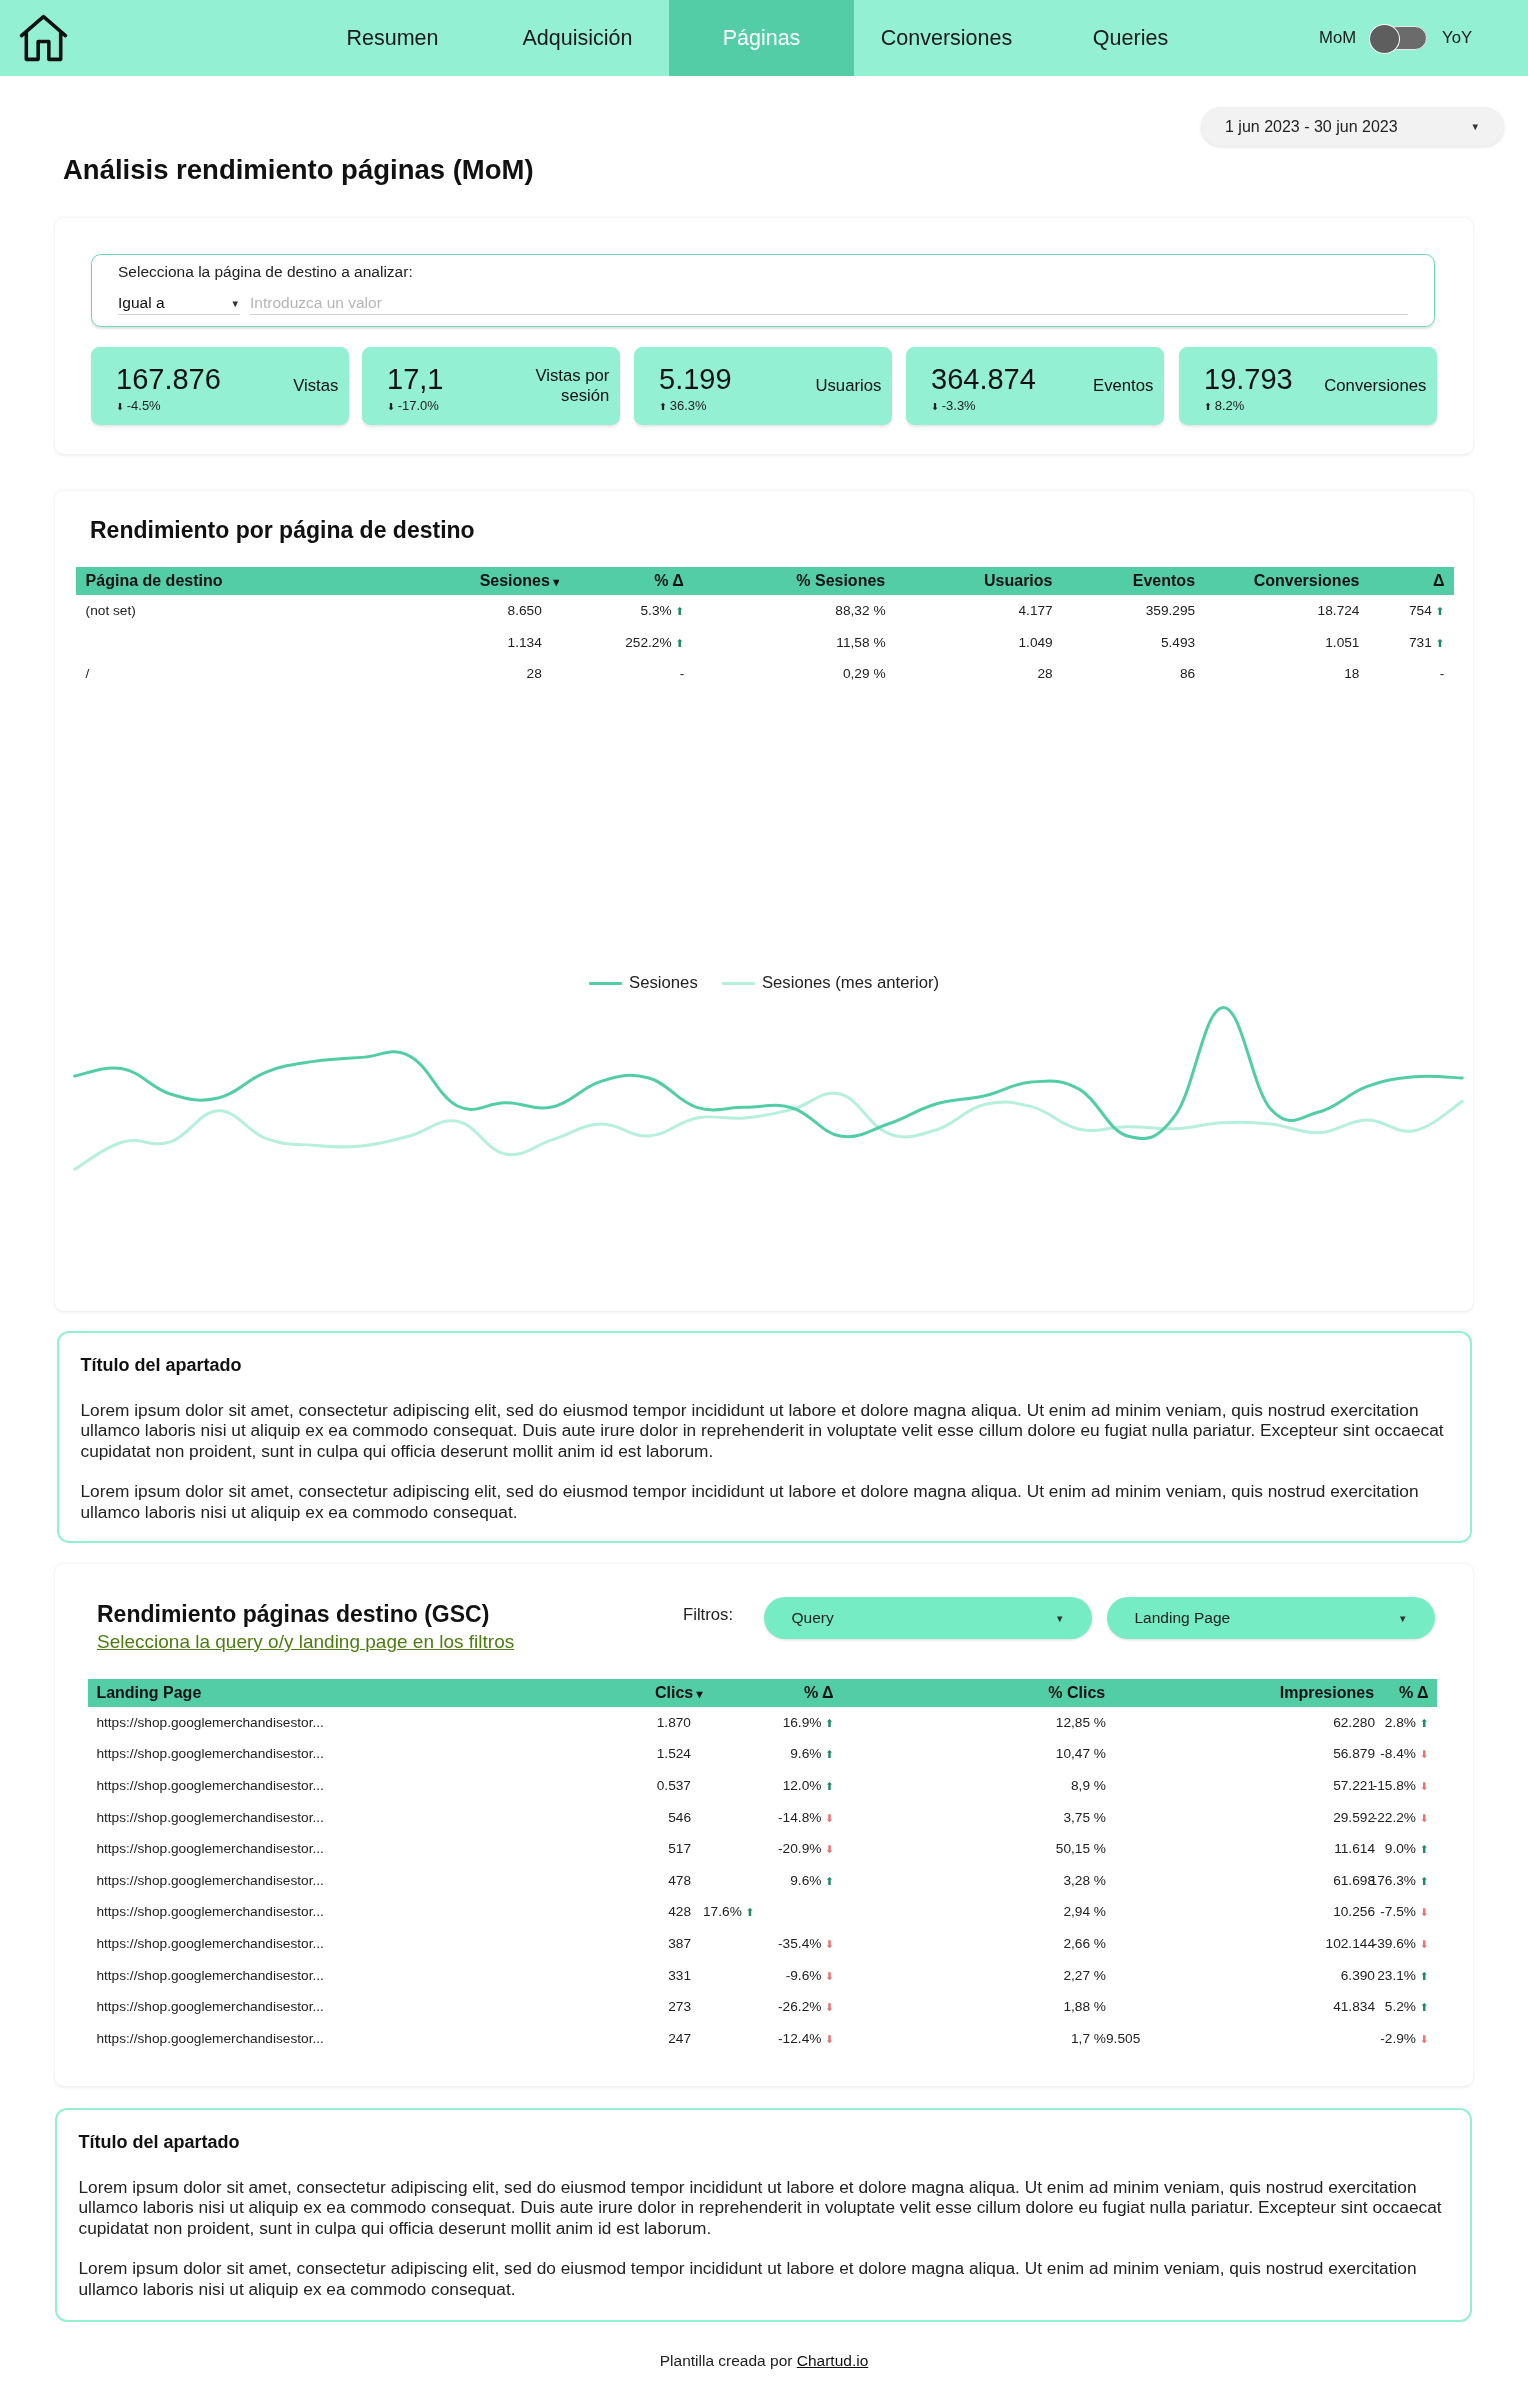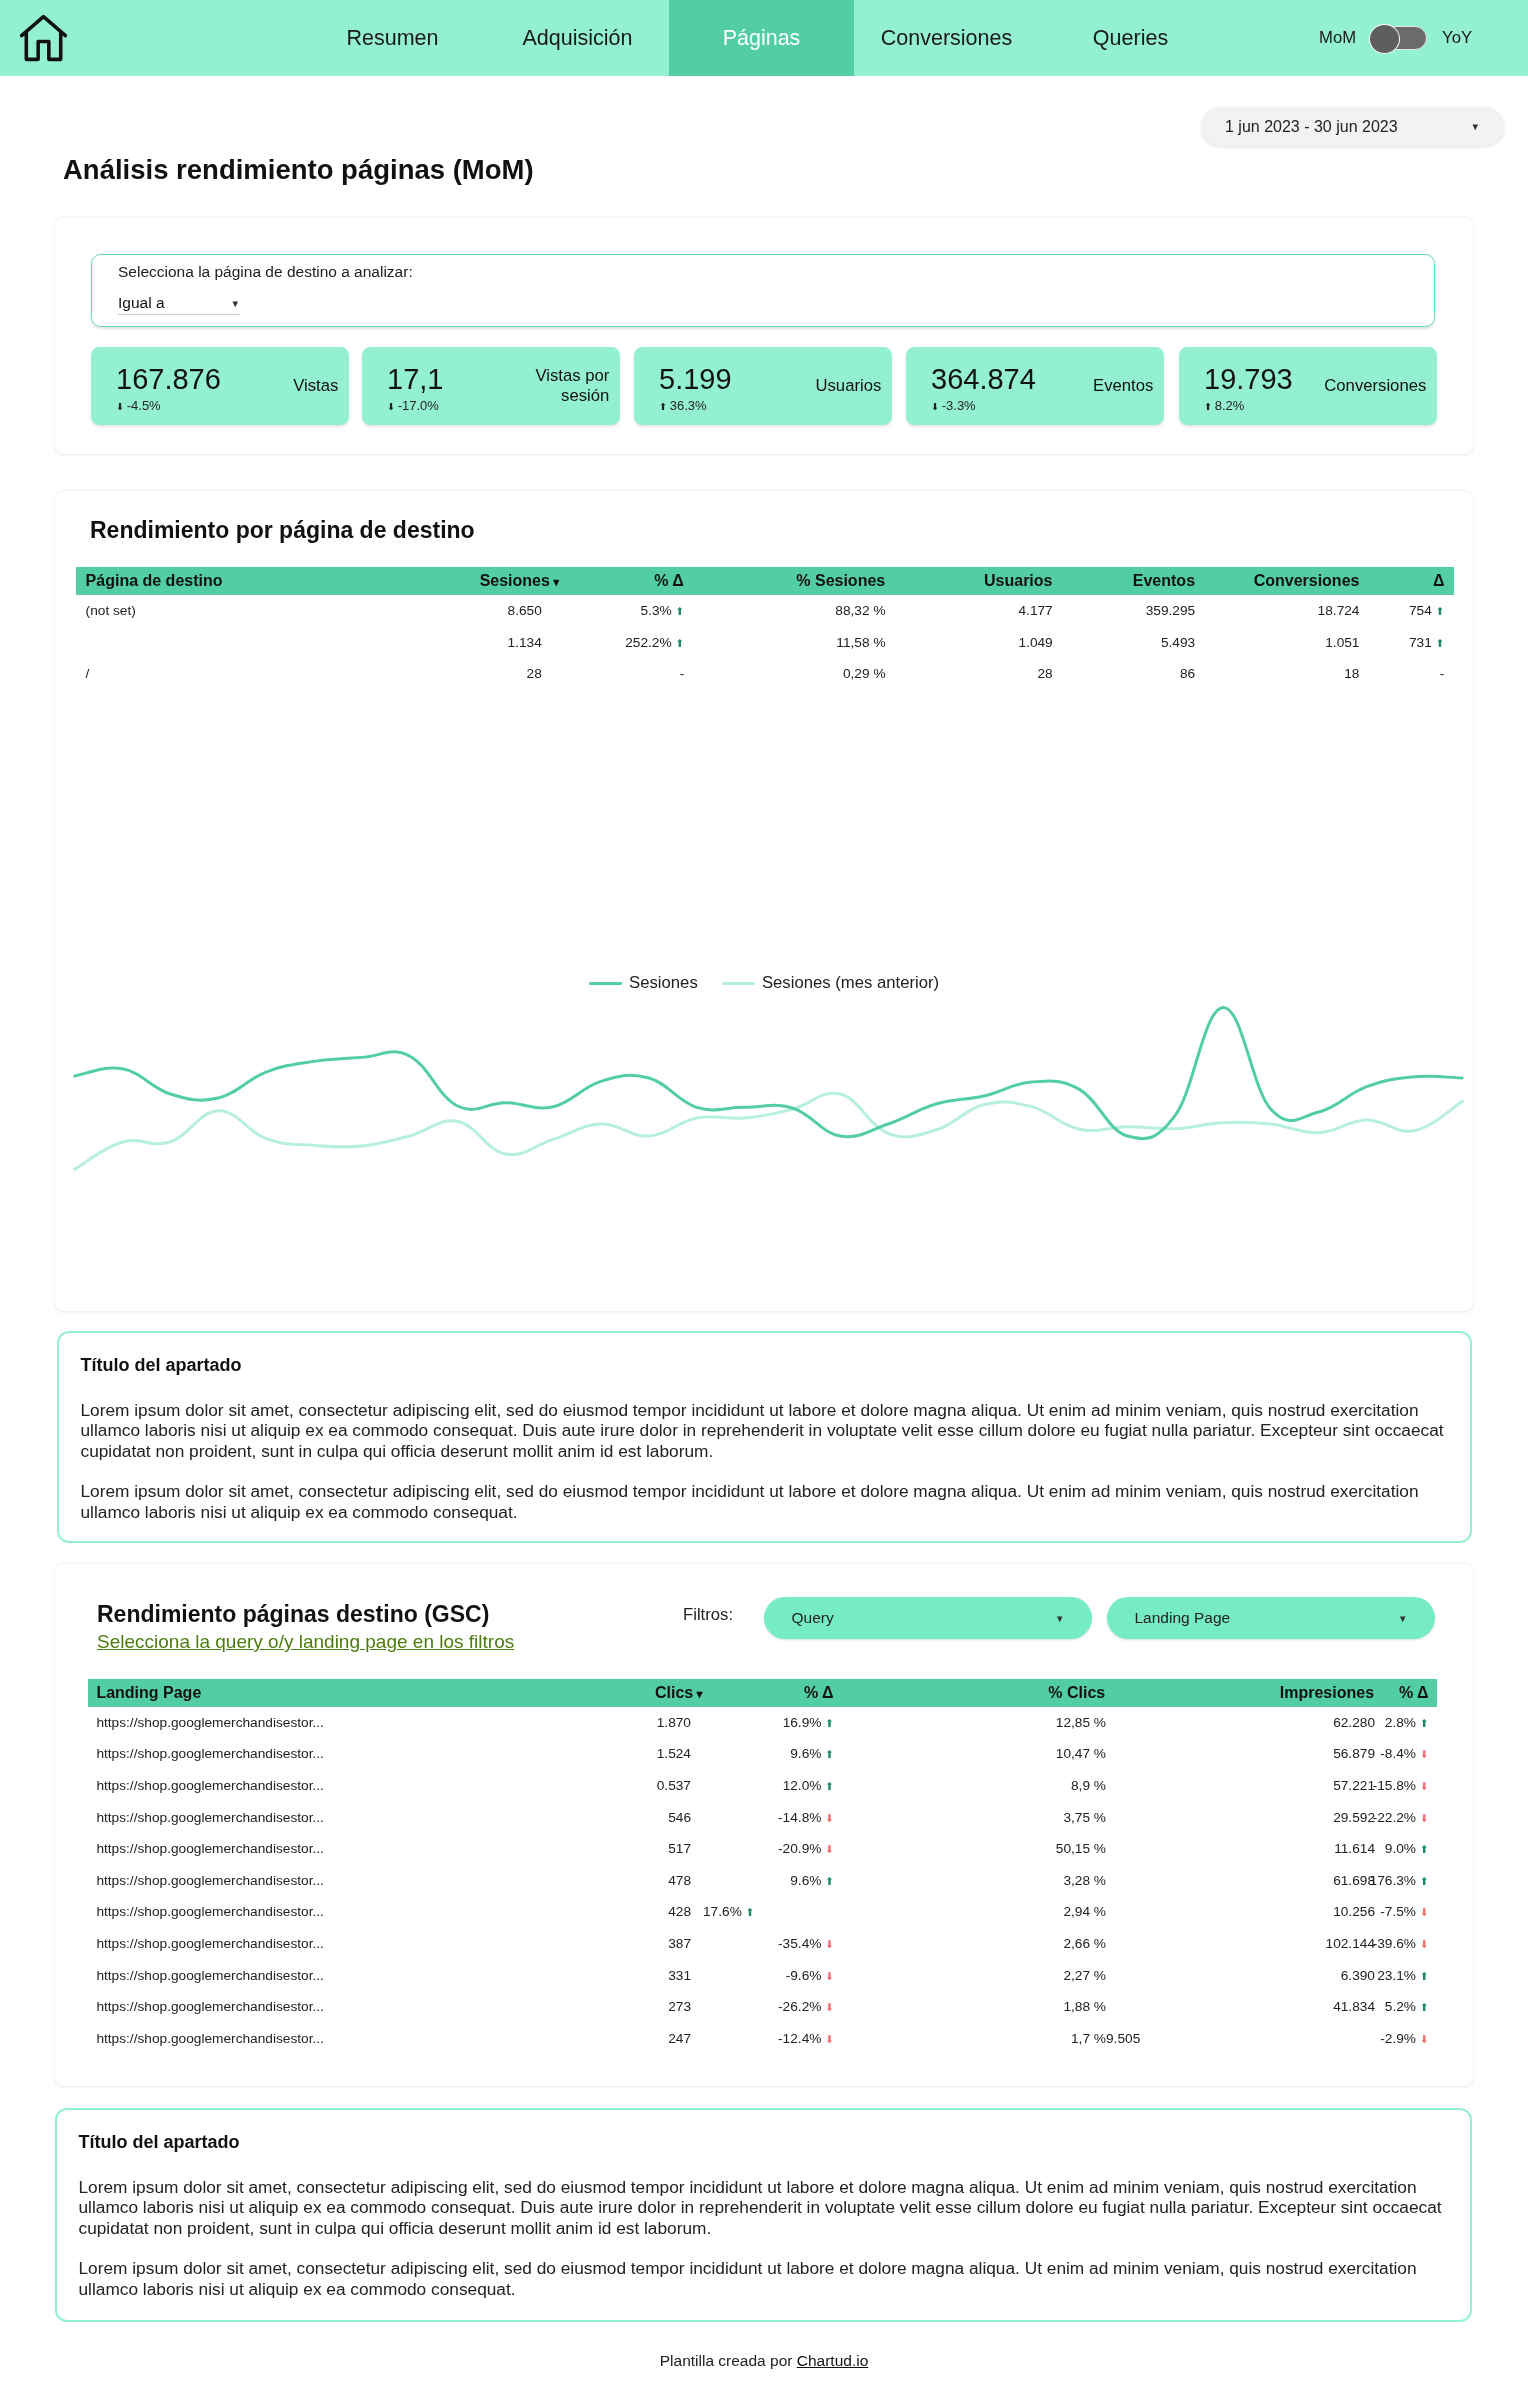--- a/index.html
+++ b/index.html
@@ -91,20 +91,21 @@
 
 <div class="page-title">Análisis rendimiento páginas (MoM)</div>
 
 <div class="card" style="left:55px;top:218px;width:1418px;height:236px;"></div>
 <div class="filter-box">
   <div class="filter-label">Selecciona la página de destino a analizar:</div>
   <div class="filter-op">
     <span>Igual a</span>
     <span class="caret">▼</span>
   </div>
+  <input class="filter-input" type="text" placeholder="Introduzca un valor" style="">
 </div>
 <div id="kpis">
     <div class="kpi" style="left: 91px;">
       <div class="val">167.876</div>
       <div class="delta"><span style="font-size: 9.6px;">⬇ </span><span>-4.5%</span></div>
       <div class="lbl">Vistas</div>
     </div>
     <div class="kpi" style="left: 362px;">
       <div class="val">17,1</div>
       <div class="delta"><span style="font-size: 9.6px;">⬇ </span><span>-17.0%</span></div>

